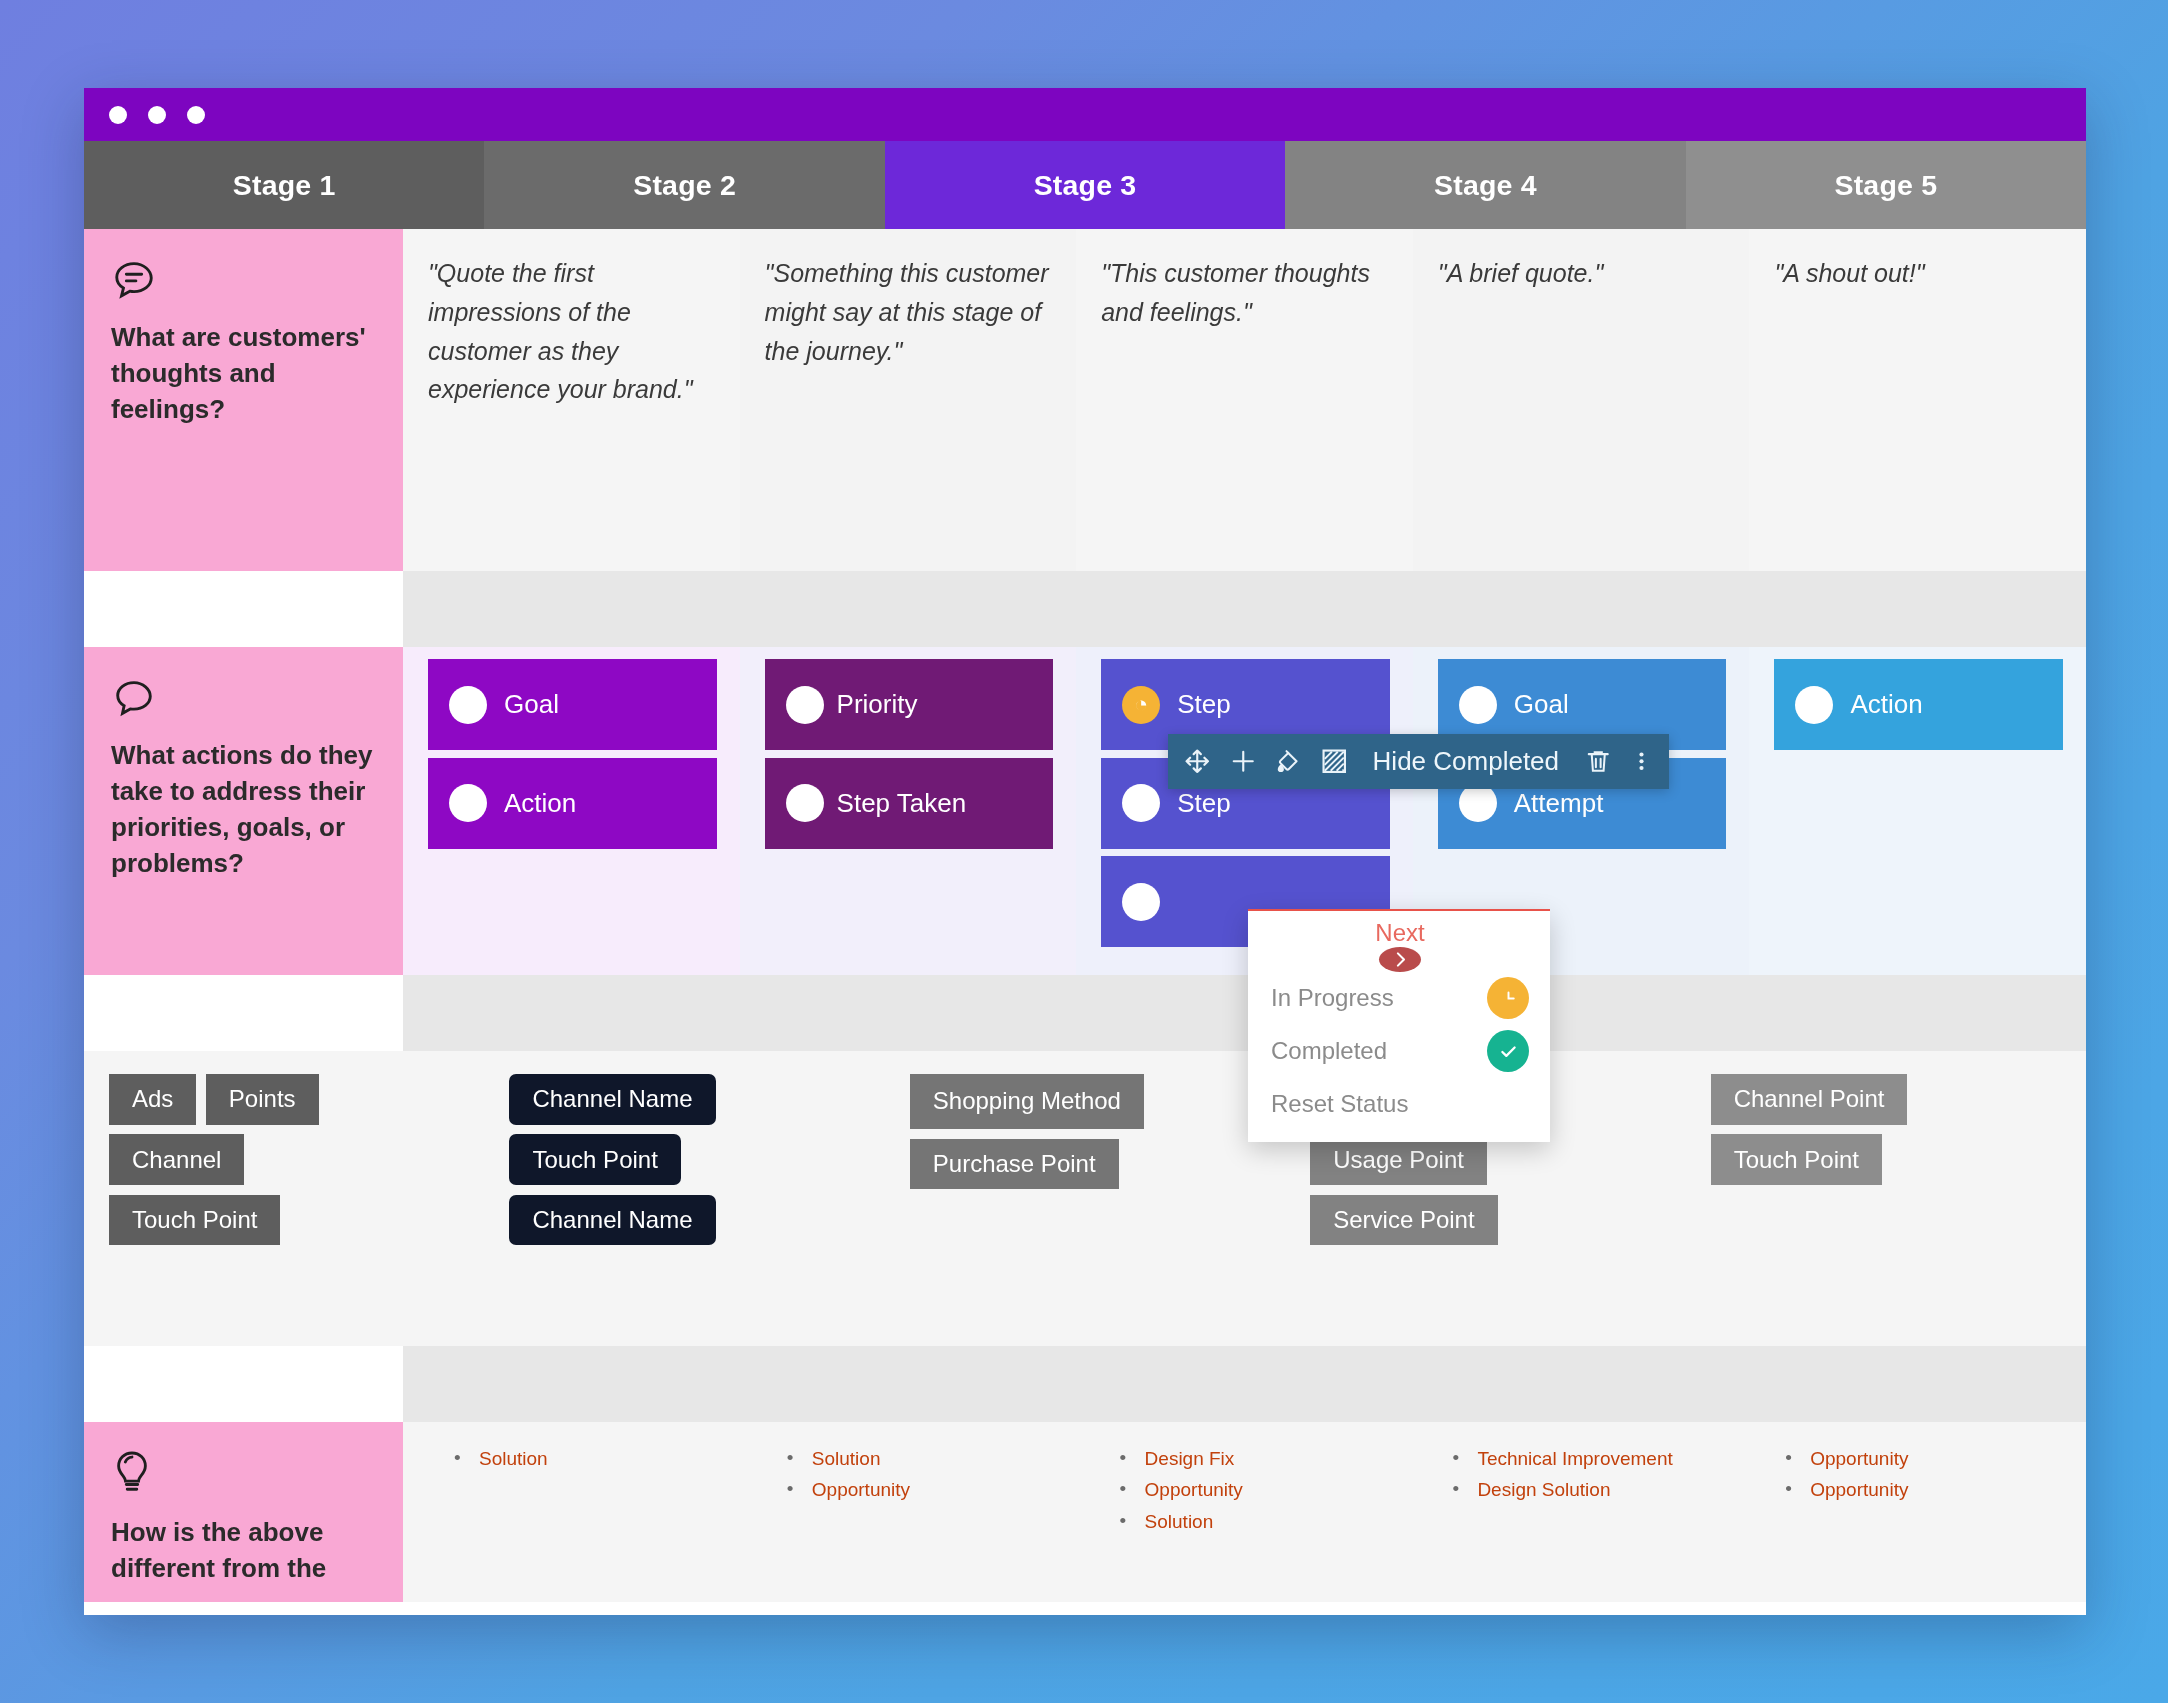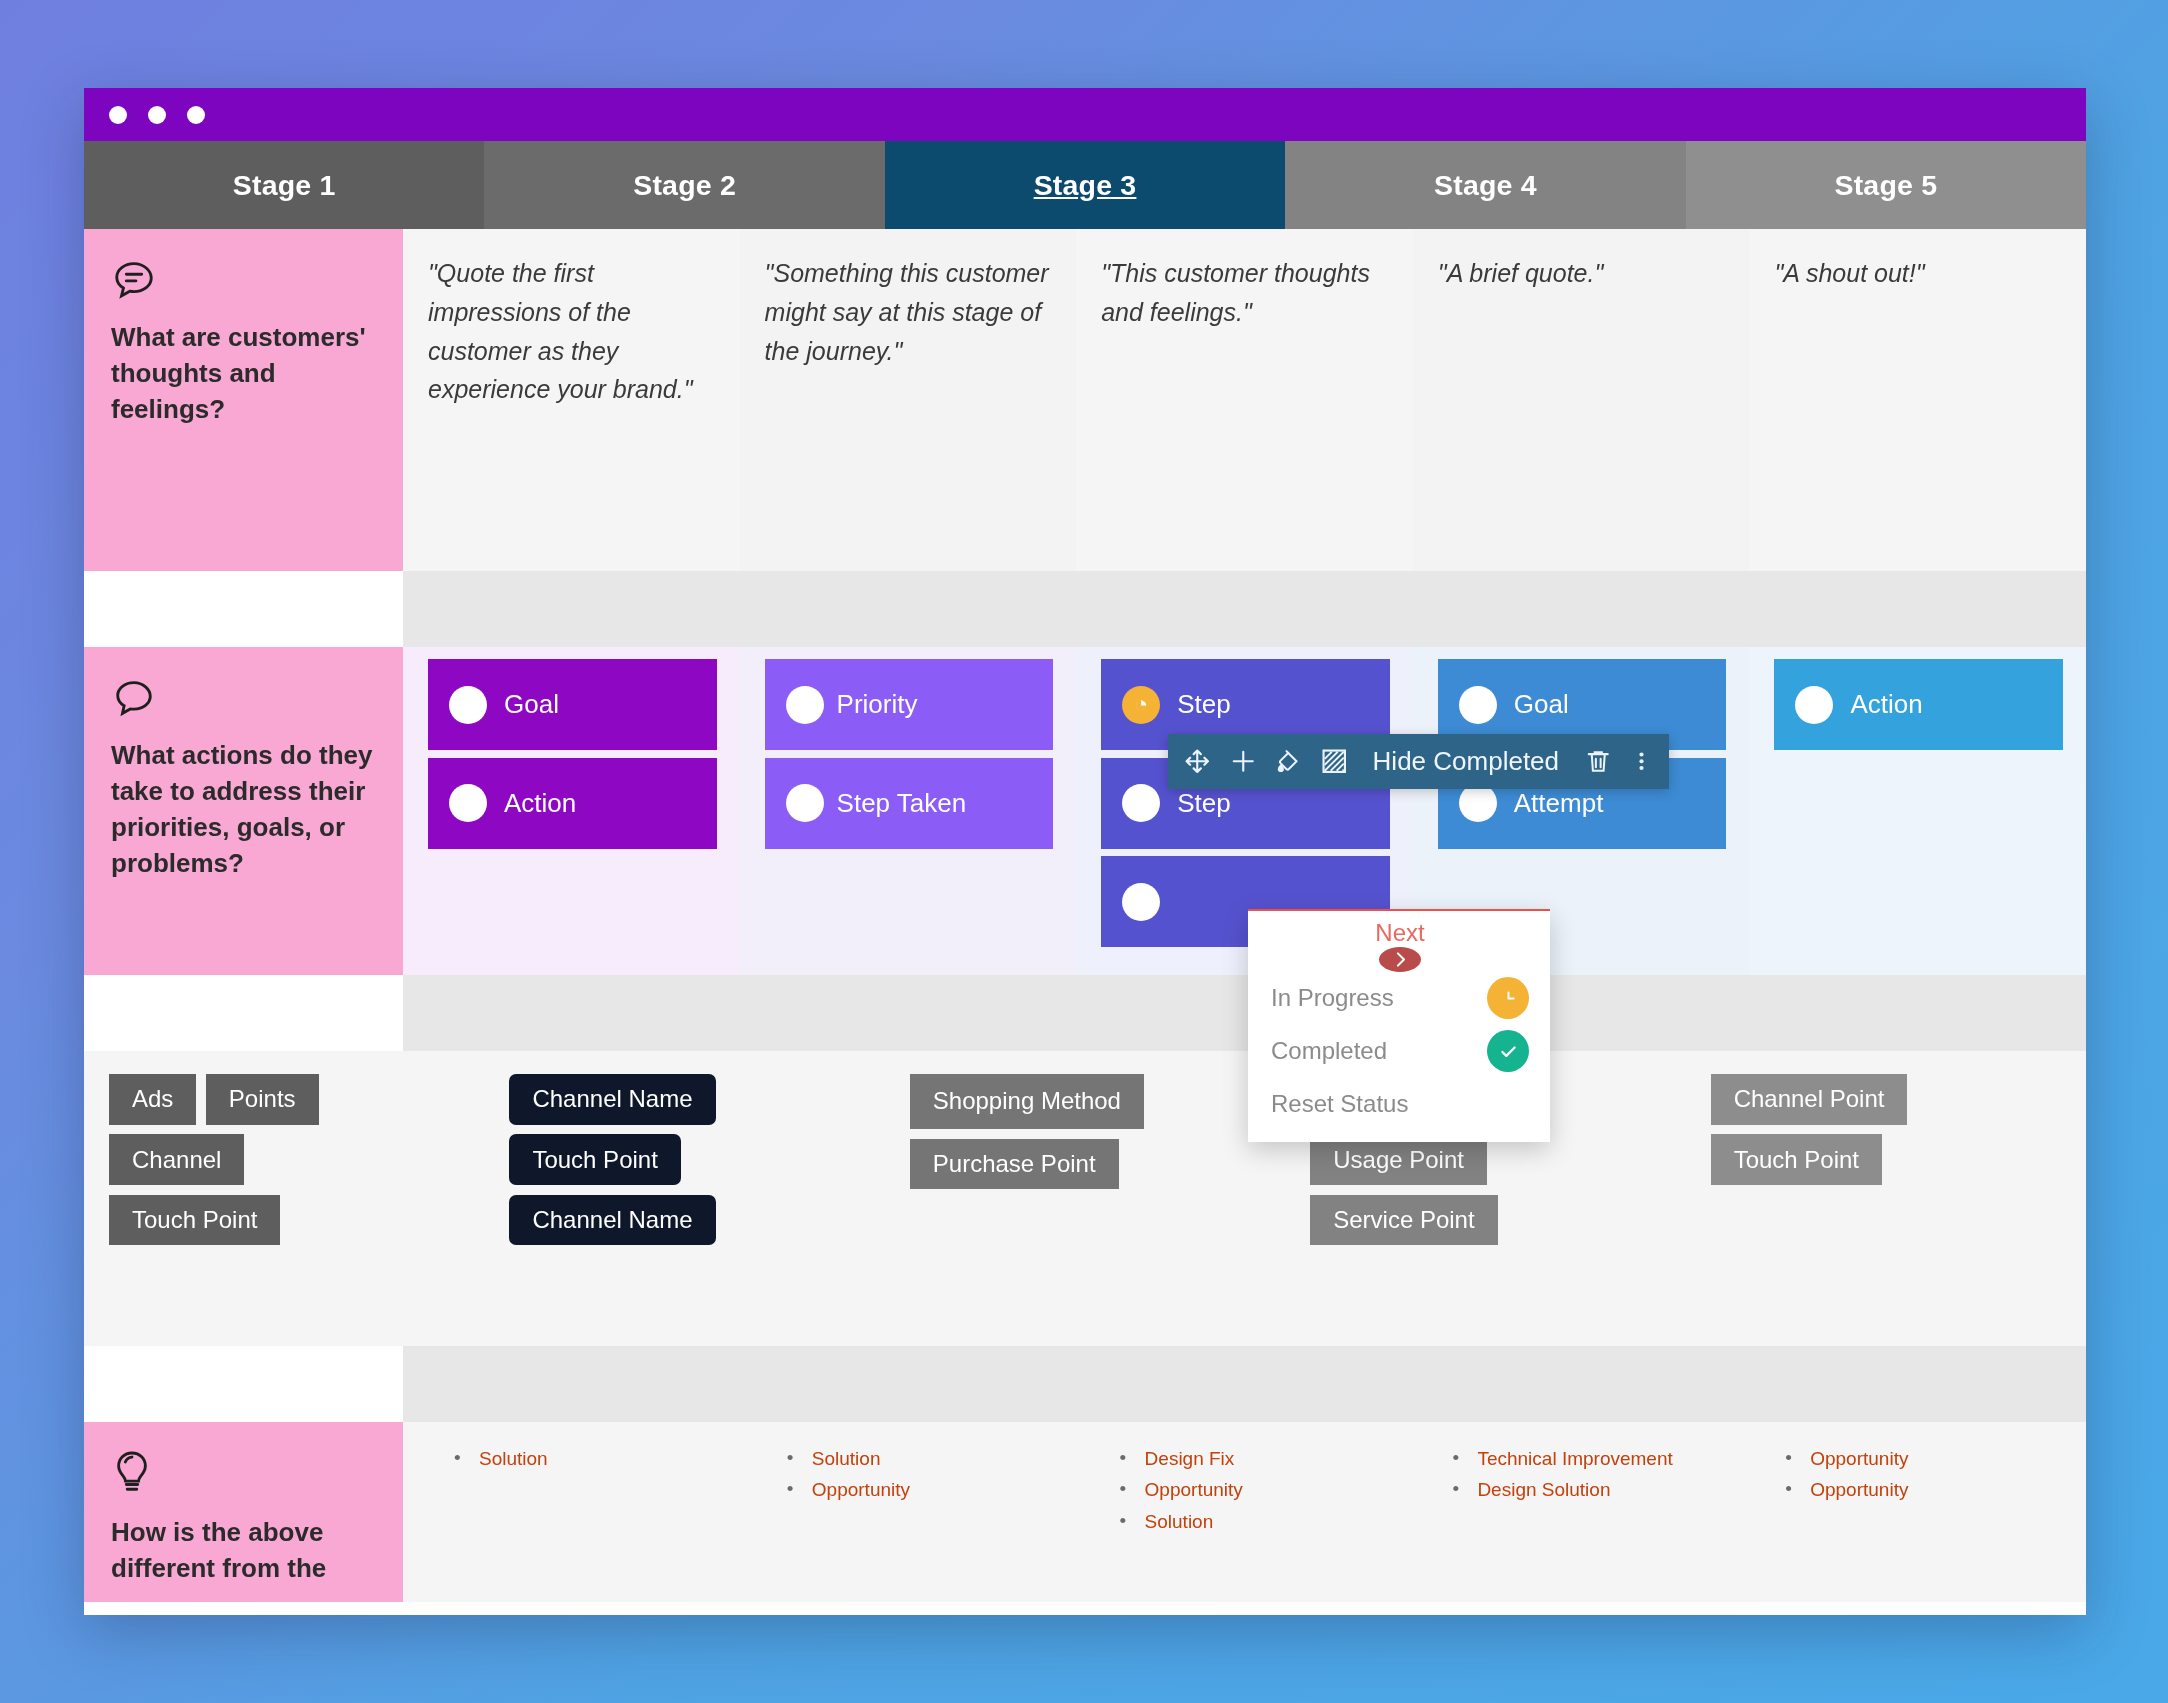--- a/index.html
+++ b/index.html
@@ -37,21 +37,21 @@
   #header-row { height: 88px; }
   #header-row .c-label {
     background: #e7e7e7; display: flex; align-items: center; padding-left: 27px;
   }
   #header-row .c-label span { font-size: 27.6px; font-weight: 700; color: #2b2b2b; }
   .stage-head {
     display: flex; align-items: center; justify-content: center;
     color: #fff; font-size: 28.5px; font-weight: 700; letter-spacing: 0.2px;
   }
   .sh1 { background: #5e5e5e; } .sh2 { background: #6b6b6b; }
-  .sh3 { background: #0c4a6e; text-decoration: underline; } .sh4 { background: #838383; }
+  .sh3 { background: #6d28d9; } .sh4 { background: #838383; }
   .sh5 { background: #8f8f8f; }
 
   
   .spacer-row { height: 76px; background: #e7e7e7; }
   .spacer-row .c-label { background: #ffffff; }
   .spacer-inner { flex: 1 1 auto; background: #e7e7e7; }
 
   
   .content-row { background: #f5f5f5; }
   .content-row .c-label {
@@ -74,21 +74,21 @@
   
   #row-cards { height: 328px; position: relative; }
   .cards-cell { padding: 12px 23px 0 25px; display: flex; flex-direction: column; gap: 7.6px; }
   .cc1 { background: #f7ecfc; } .cc2 { background: #f2effb; }
   .cc3 { background: #eef0fb; } .cc4 { background: #ecf2fa; }
   .cc5 { background: #eef4fb; }
   .card {
     height: 91px; display: flex; align-items: center; padding-left: 21px; gap: 17px;
     color: #fff; font-size: 26px;
   }
-  .k1 { background: #8e08c4; } .k2 { background: #8b5cf6; gap: 13px; }
+  .k1 { background: #8e08c4; } .k2 { background: #701a75; gap: 13px; }
   .k3 { background: #5552cf; } .k4 { background: #3d8bd4; }
   .k5 { background: #34a3dd; }
   .bullet-dot {
     width: 38px; height: 38px; border-radius: 50%; background: #fff; flex: 0 0 38px;
   }
   .bullet-dot.inprog {
     background: #f5b335; display: flex; align-items: center; justify-content: center;
     color: #fff; font-size: 23px;
   }
 

